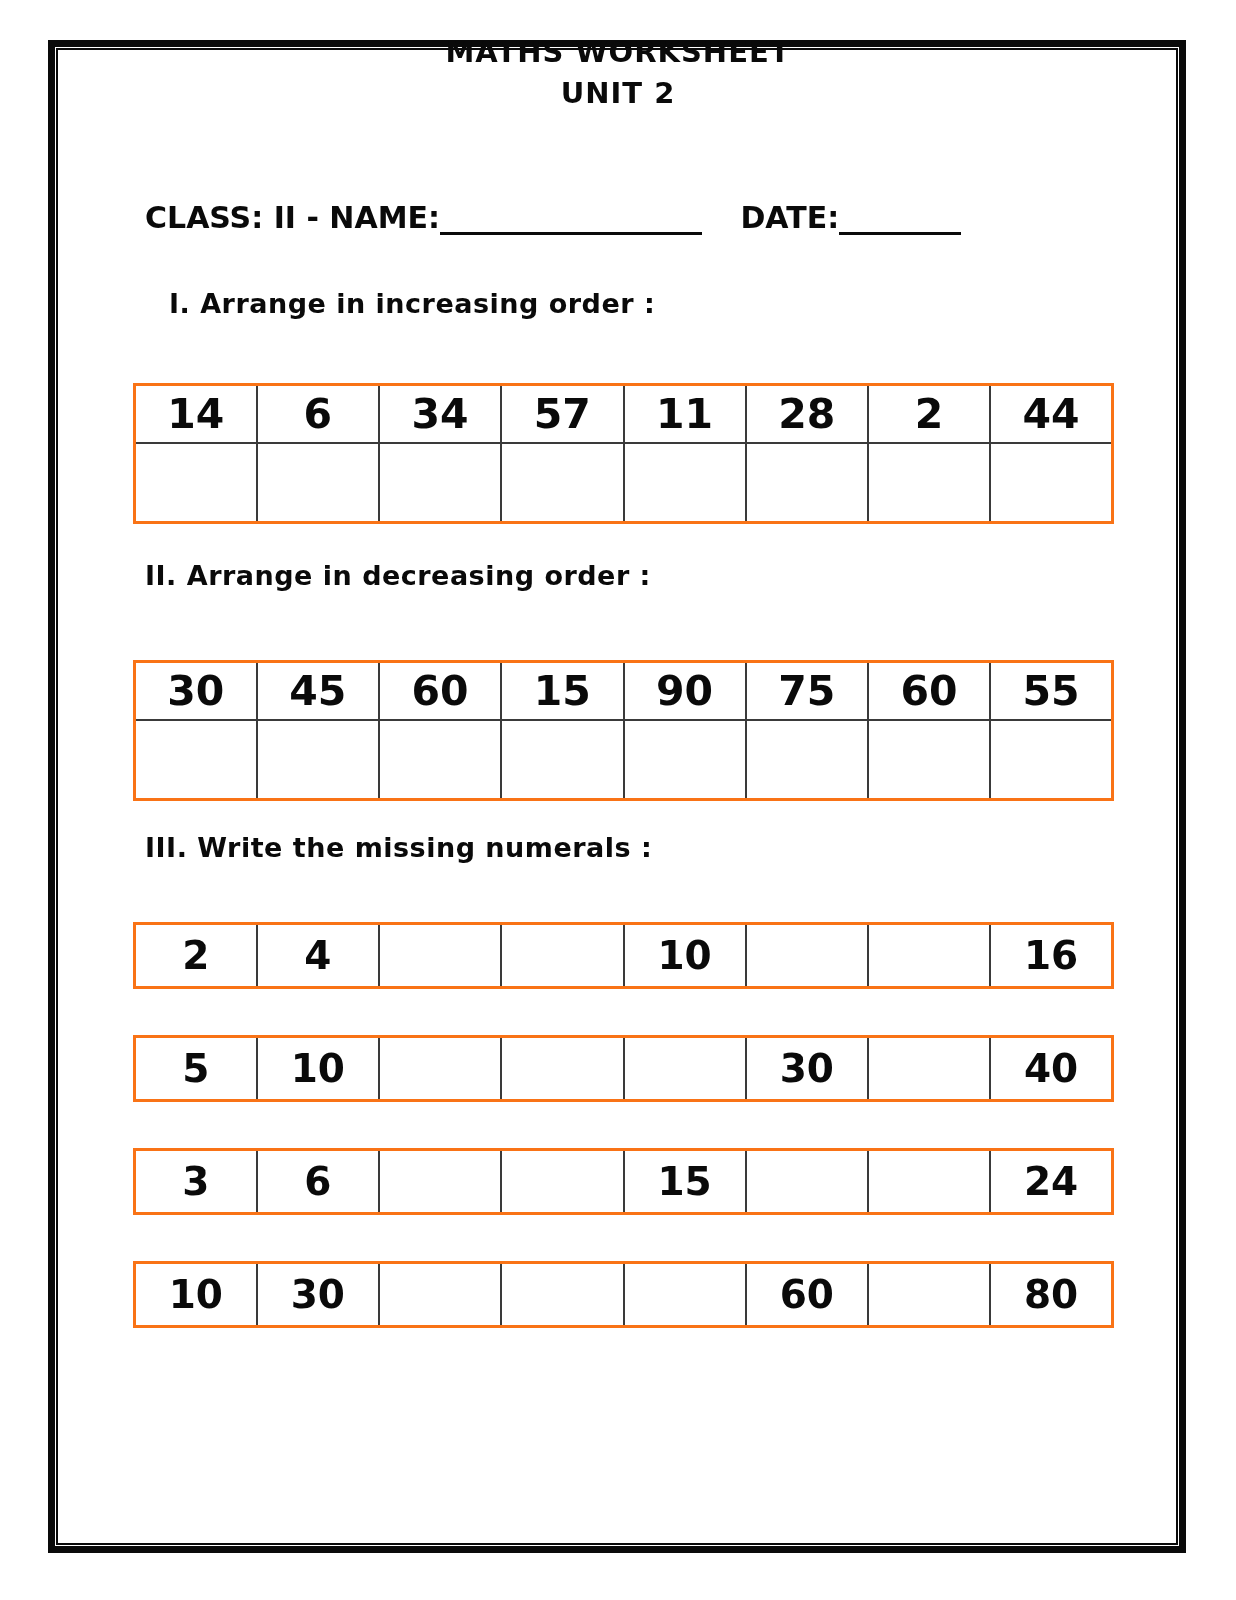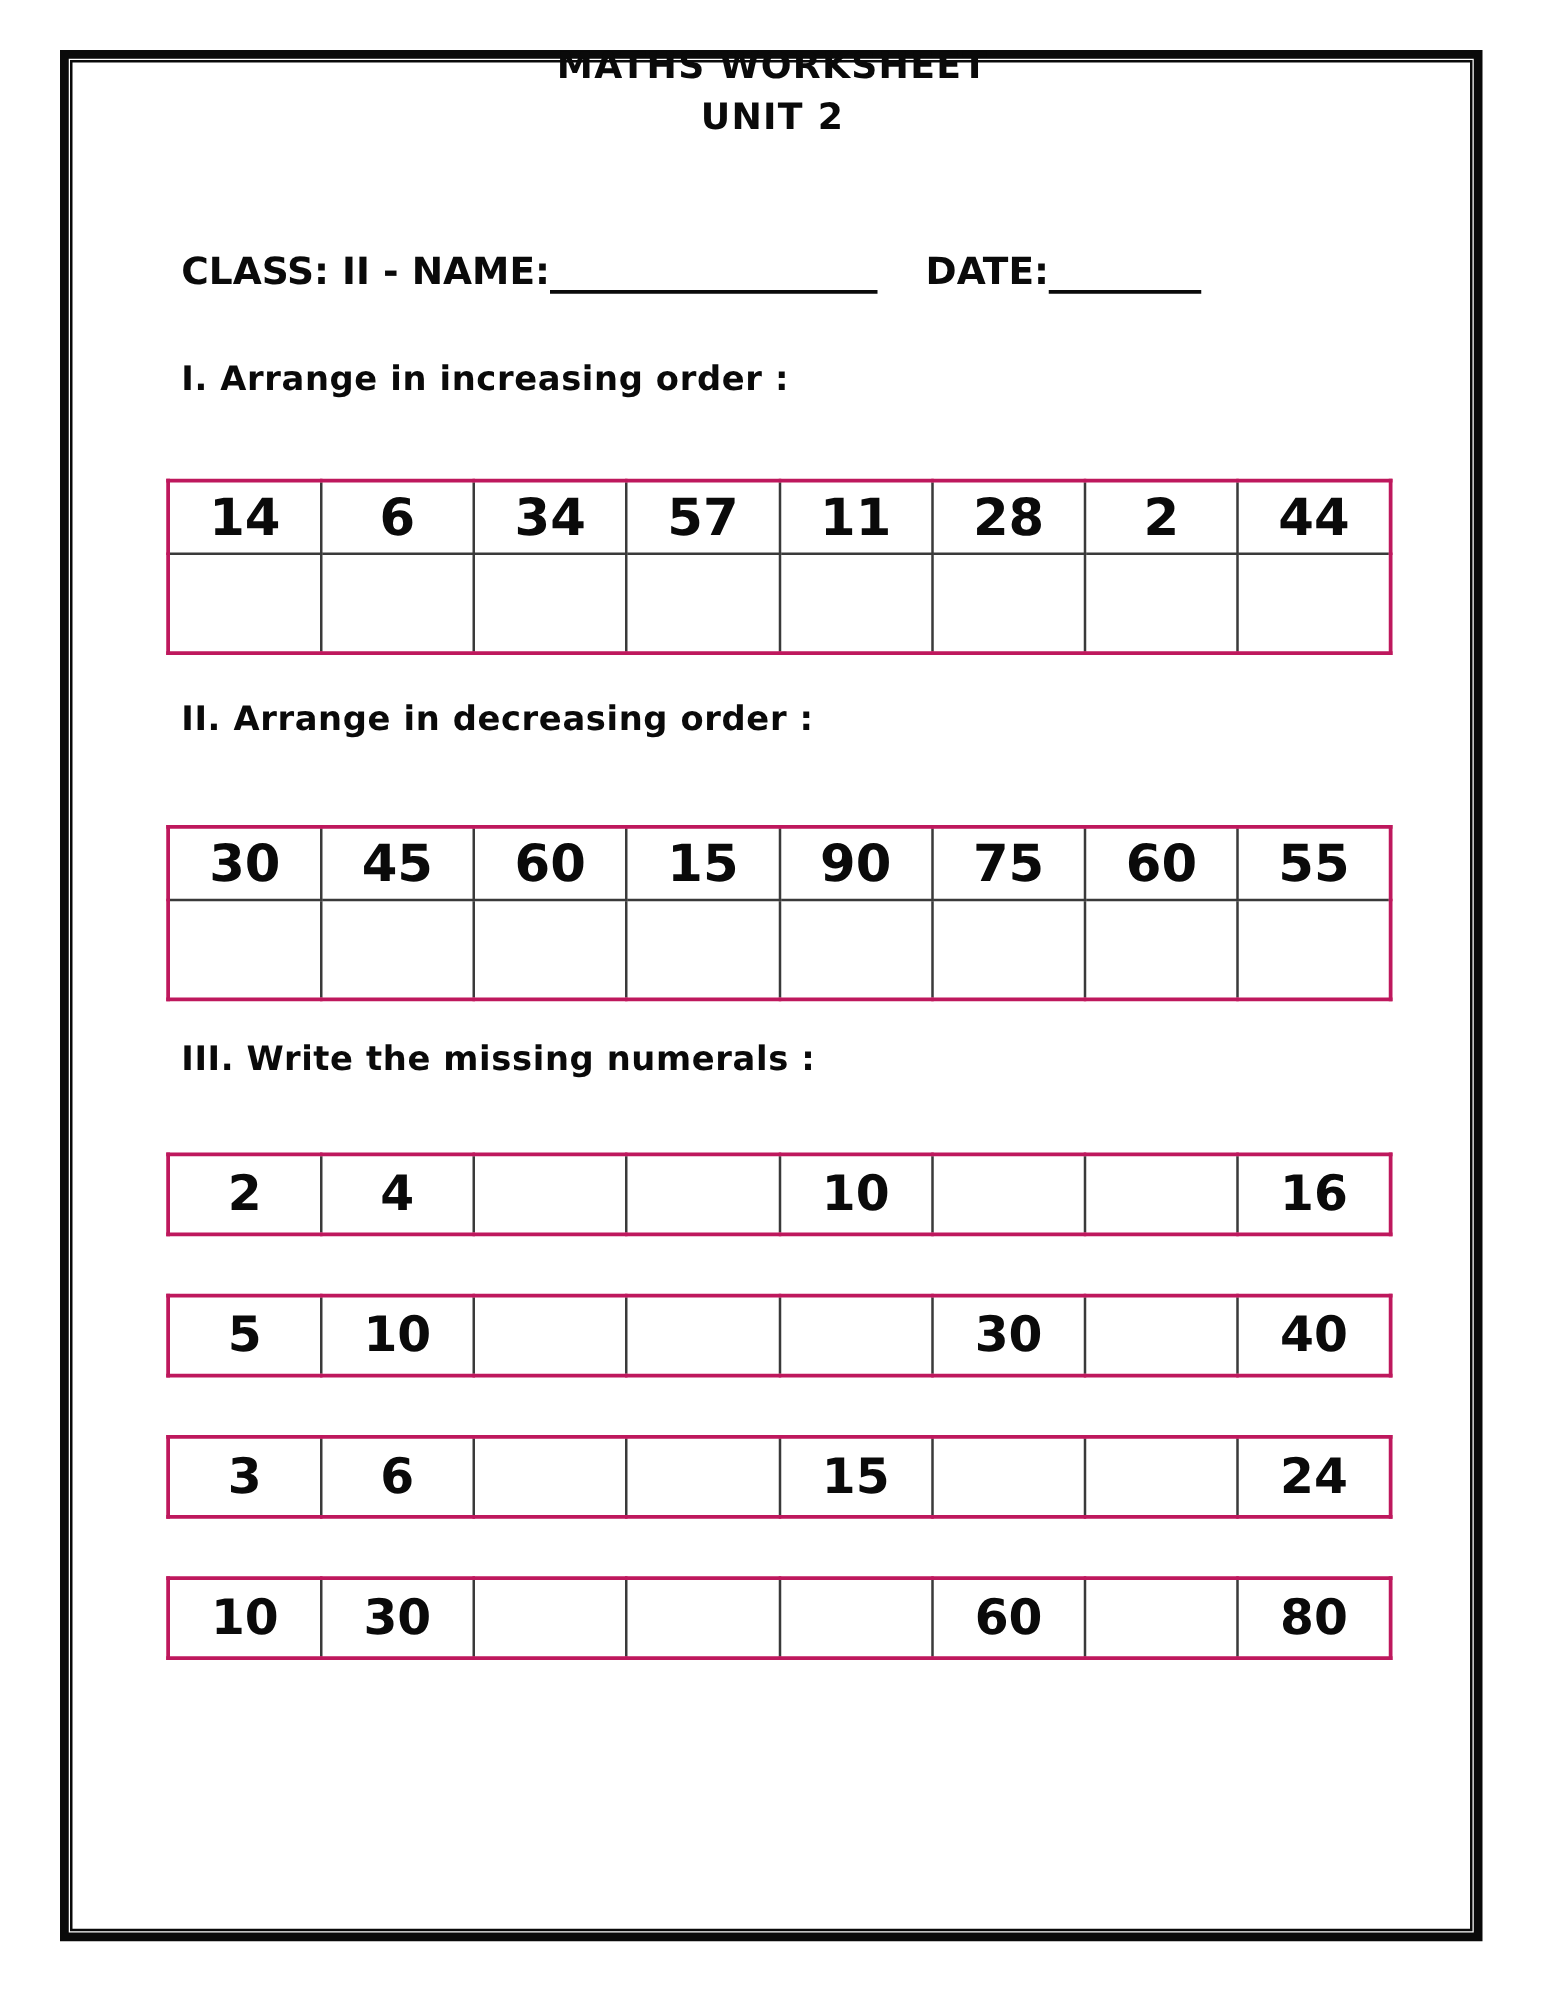--- a/index.html
+++ b/index.html
@@ -16,28 +16,28 @@
 
   .titles { position:absolute; left:0; top:32px; width:100%; text-align:center; }
   .title-line { font-size:29px; line-height:41px; letter-spacing:1px; }
 
   .idline { position:absolute; top:200px; left:145px; font-size:30px; white-space:nowrap; }
   .blank-line { display:inline-block; border-bottom:3px solid #0a0a0a; height:30px; vertical-align:bottom; }
   .name-gap { }
   .date-gap { margin-left:28px; }
 
   .section-heading { position:absolute; left:145px; font-size:27px; letter-spacing:0.5px; }
-  .heading-1 { top:288px; }
+  .heading-1 { top:288px;margin-left:24px; }
   .heading-2 { top:560px; }
   .heading-3 { top:832px; }
 
   table.grid {
     position:absolute; left:133px; width:981px;
     border-collapse:collapse; table-layout:fixed;
-    border:3px solid #be185d;
+    border:3px solid #f97316;
   }
   table.grid td {
     border:2px solid #3a3a3a; text-align:center; vertical-align:middle;
     font-weight:bold; padding:0;
   }
   .table-1 { top:383px; }
   .table-2 { top:660px; }
   .num-row td  { height:56px; font-size:41px; }
   .ans-row td  { height:77px; }
   .fill-table td { height:61px; font-size:39px; }

